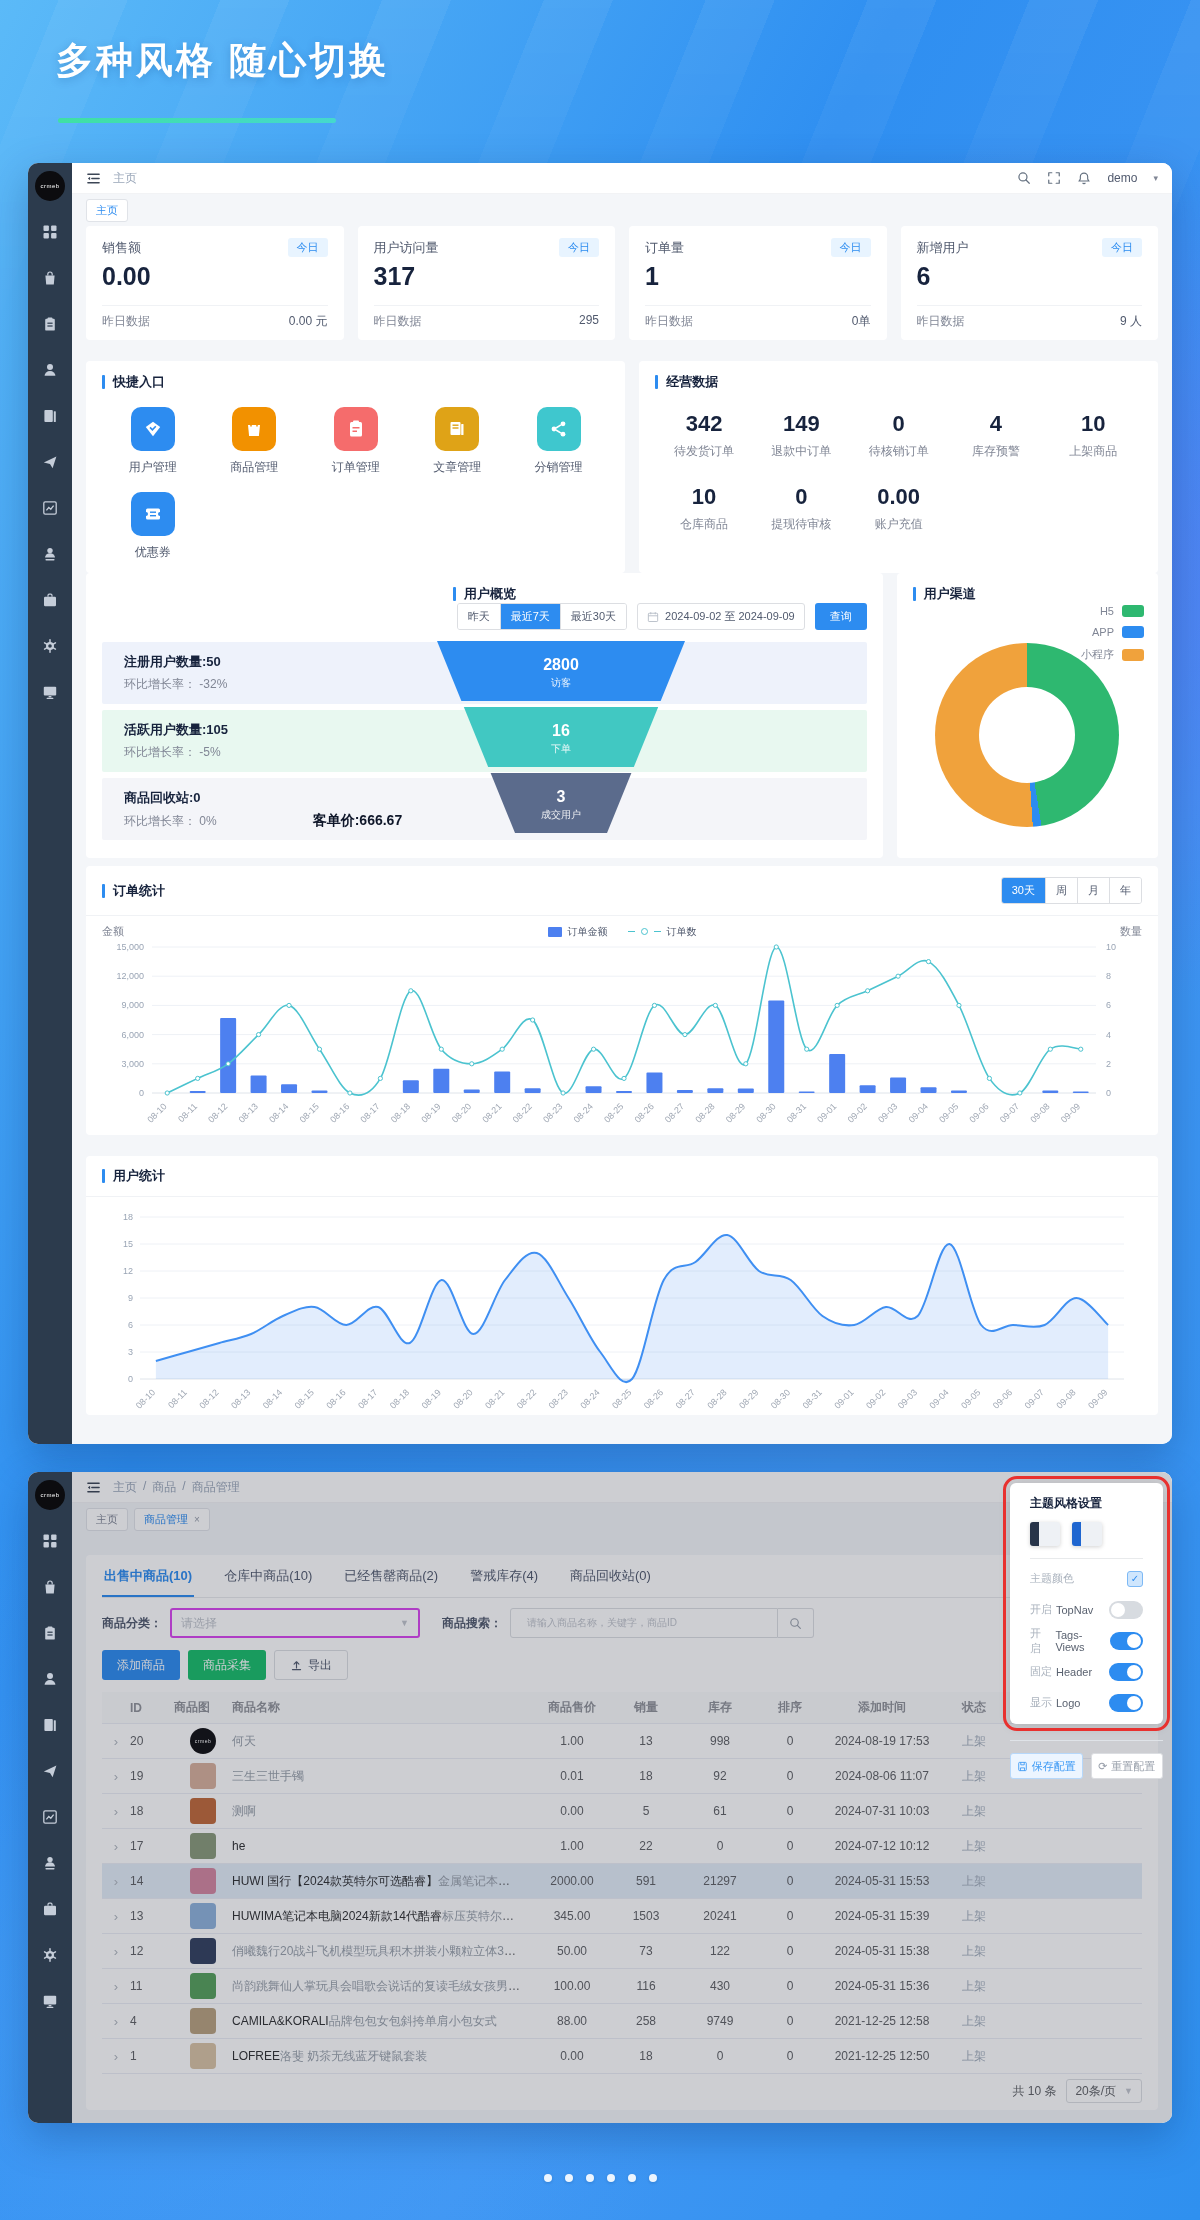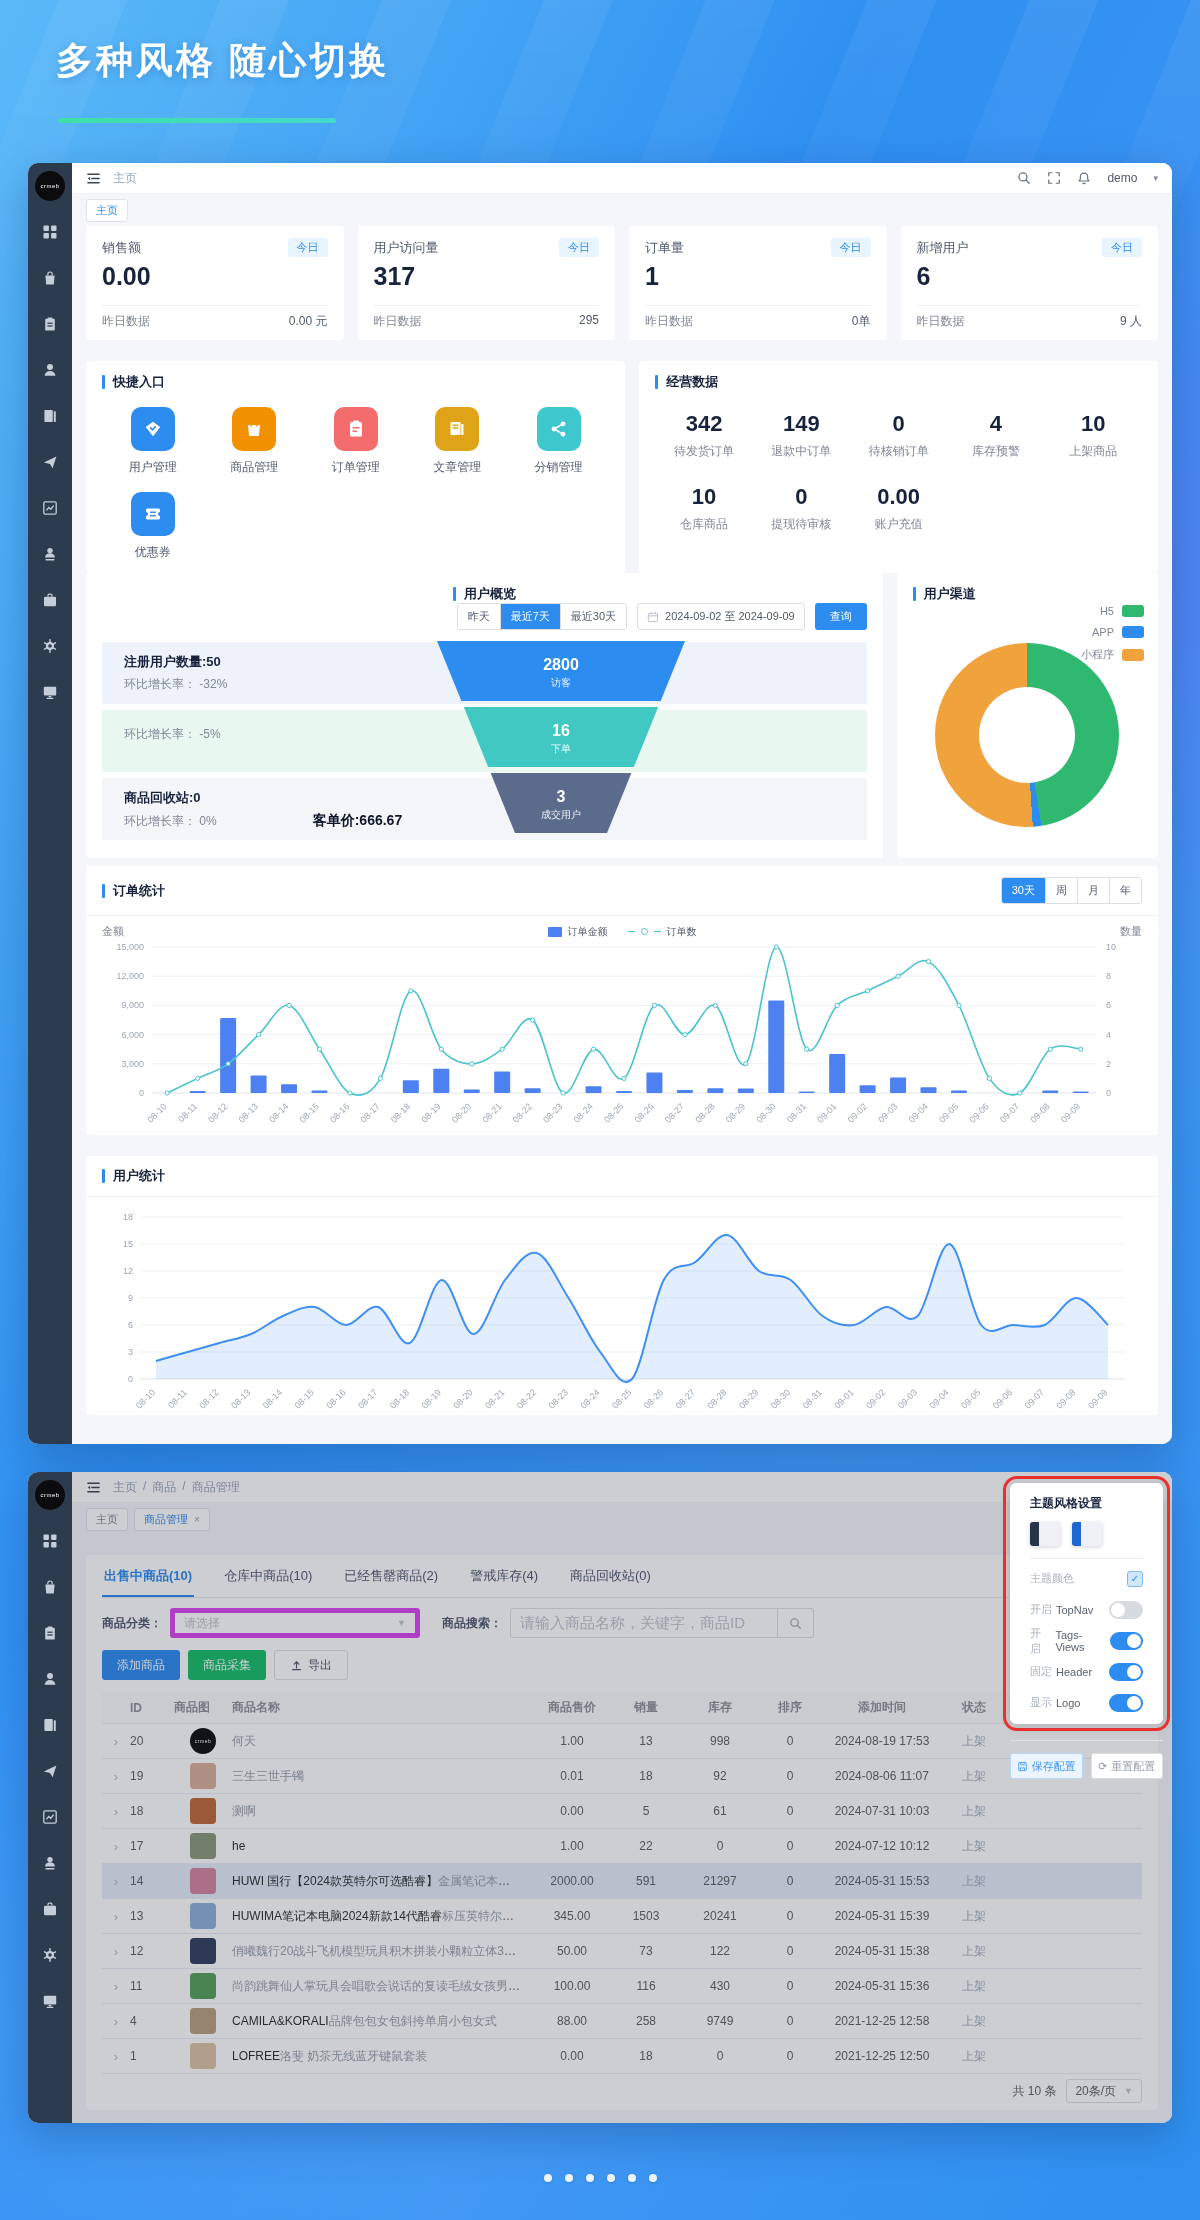--- a/index.html
+++ b/index.html
@@ -99,24 +99,24 @@
   .row4 { height:269px; } .row5 { height:259px; }
 
   
   .content2 { padding:20px 14px 13px; flex:1; display:flex; }
   .product-card { background:#fff; border-radius:4px; flex:1; padding:0 16px; display:flex; flex-direction:column; min-width:0; }
   .ptabs { display:flex; gap:28px; border-bottom:1px solid #e8eaec; flex:none; }
   .ptab { font-size:13px; color:#515a6e; padding:12px 2px 10px; border-bottom:2px solid transparent; }
   .ptab.active { color:#2d8cf0; border-bottom-color:#2d8cf0; font-weight:700; }
   .filter-row { display:flex; align-items:center; gap:8px; margin-top:10px; font-size:12px; color:#515a6e; flex:none; }
   .flabel { font-weight:700; }
-  .select { width:250px; height:30px; border:5px solid #d946ef; border-radius:3px; background:#fff; display:flex; align-items:center; padding:0 9px; color:#c0c4cc; font-size:12px; }
+  .select { width:250px; height:30px; border:2px solid #d946ef; border-radius:3px; background:#fff; display:flex; align-items:center; padding:0 9px; color:#c0c4cc; font-size:12px; }
   .sel-caret { margin-left:auto; color:#c0c4cc; font-size:9px; }
   .search-wrap { display:flex; }
-  .search-input { width:268px; height:30px; border:1px solid #dcdee2; border-radius:3px 0 0 3px; background:#fff; display:flex; align-items:center; padding:0 9px; color:#c0c4cc; font-size:15px; }
+  .search-input { width:268px; height:30px; border:1px solid #dcdee2; border-radius:3px 0 0 3px; background:#fff; display:flex; align-items:center; padding:0 16px; color:#c0c4cc; font-size:10px; }
   .search-btn { width:36px; height:30px; border:1px solid #dcdee2; border-left:none; border-radius:0 3px 3px 0; background:#fff; display:flex; align-items:center; justify-content:center; color:#9aa1ac; }
   .btns-row { display:flex; gap:8px; margin:12px 0; flex:none; }
   .btn { height:30px; padding:0 15px; border-radius:3px; font-size:12px; display:flex; align-items:center; gap:5px; }
   .btn-blue { background:#2d8cf0; color:#fff; }
   .btn-green { background:#19be6b; color:#fff; }
   .btn-plain { background:#fff; border:1px solid #dcdee2; color:#515a6e; }
 
   .ptable { --cols:28px 44px 58px 1fr 84px 64px 84px 56px 128px 56px 140px; flex:none; }
   .t-head { display:grid; grid-template-columns:var(--cols); height:32px; align-items:center; background:#fafbfc; font-size:12px; color:#909399; font-weight:700; border-bottom:1px solid #ebeef5; }
   .t-row { display:grid; grid-template-columns:var(--cols); height:35px; align-items:center; font-size:12px; color:#606266; border-bottom:1px solid #ebeef5; background:#fff; }
@@ -460,20 +460,21 @@
             </div>
           </div>
           <div class="ov-body" id="ov-body">
             <div class="ov-row" style="background: rgb(238, 242, 251);">
                 <div class="ov-title">注册用户数量:50</div>
                 <div class="ov-sub">
                   <span>环比增长率： -32%</span>
                 </div>
               </div>
               <div class="ov-row" style="background: rgb(232, 248, 240);">
+                <div class="ov-title">活跃用户数量:105</div>
                 <div class="ov-sub">
                   <span>环比增长率： -5%</span>
                 </div>
               </div>
               <div class="ov-row" style="background: rgb(244, 245, 249);">
                 <div class="ov-title">商品回收站:0</div>
                 <div class="ov-sub">
                   <span>环比增长率： 0%</span>
                   <span class="ov-extra">客单价:666.67</span>
                 </div>

